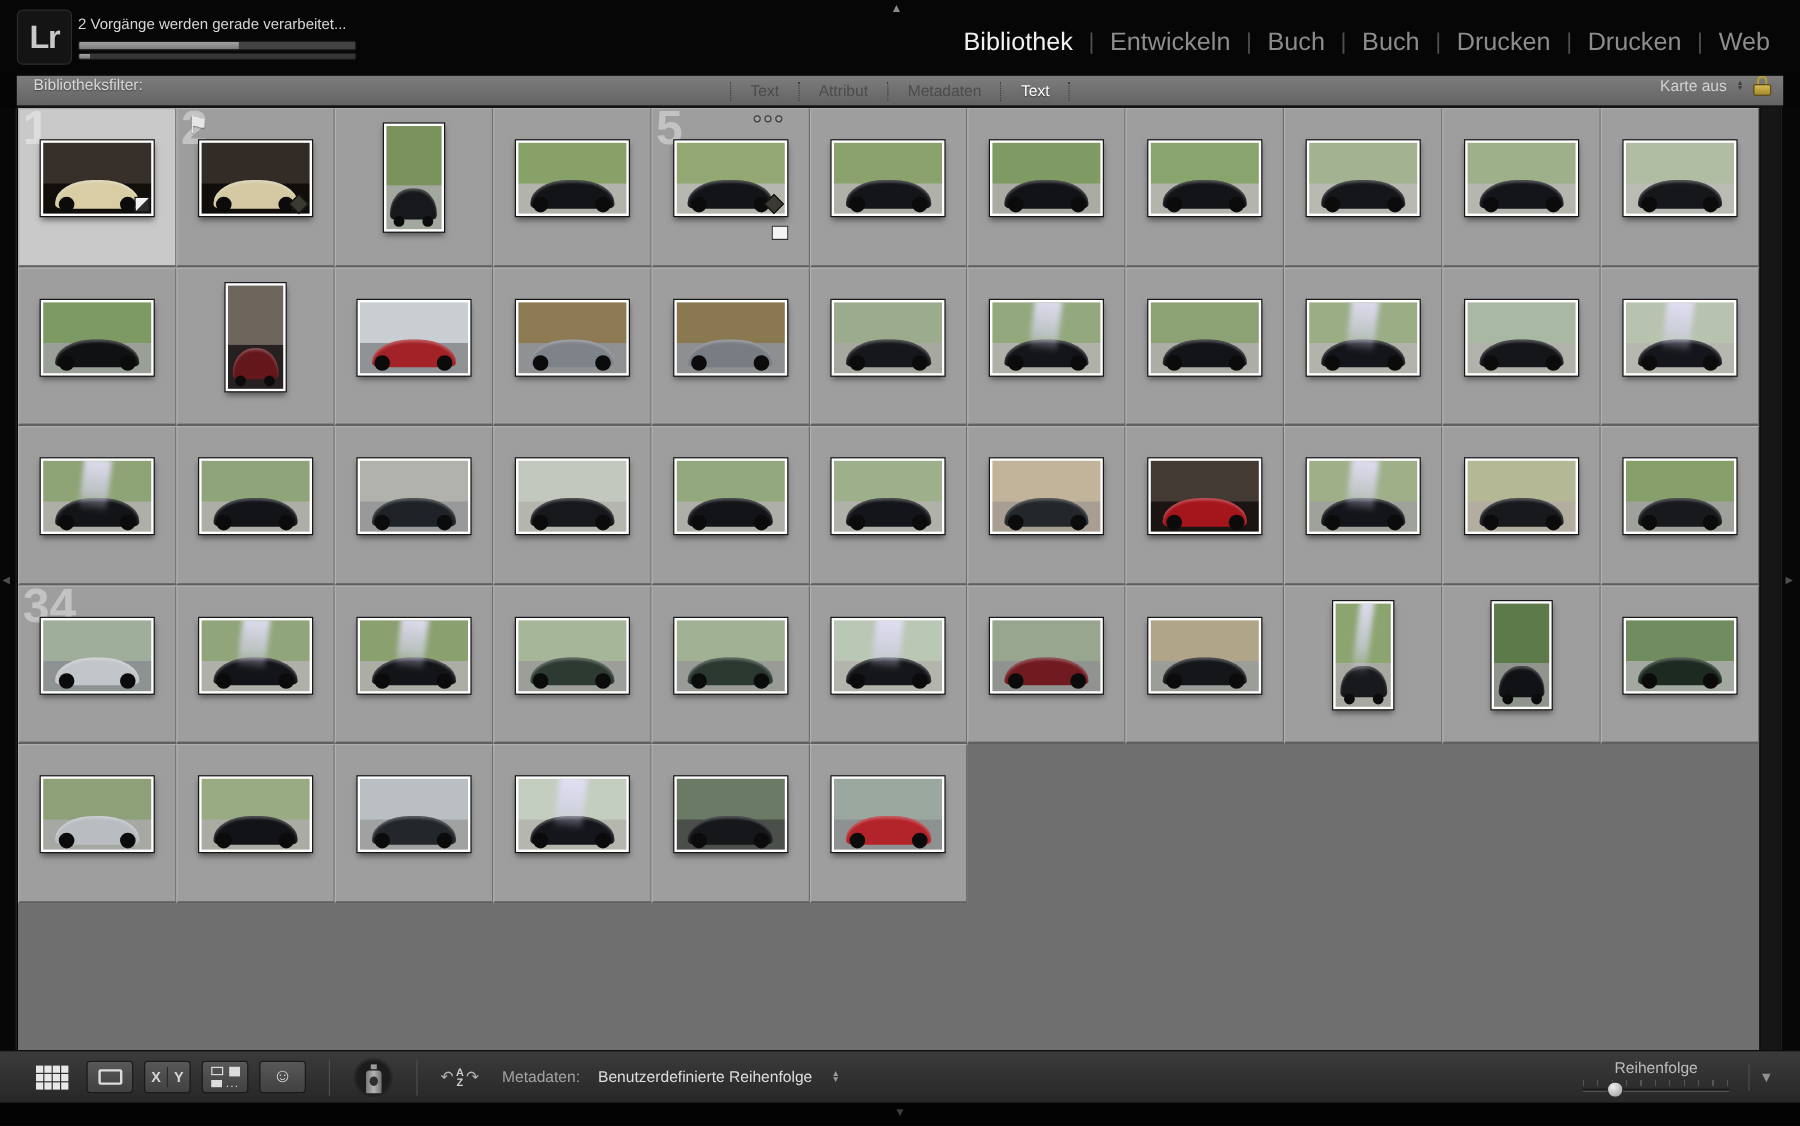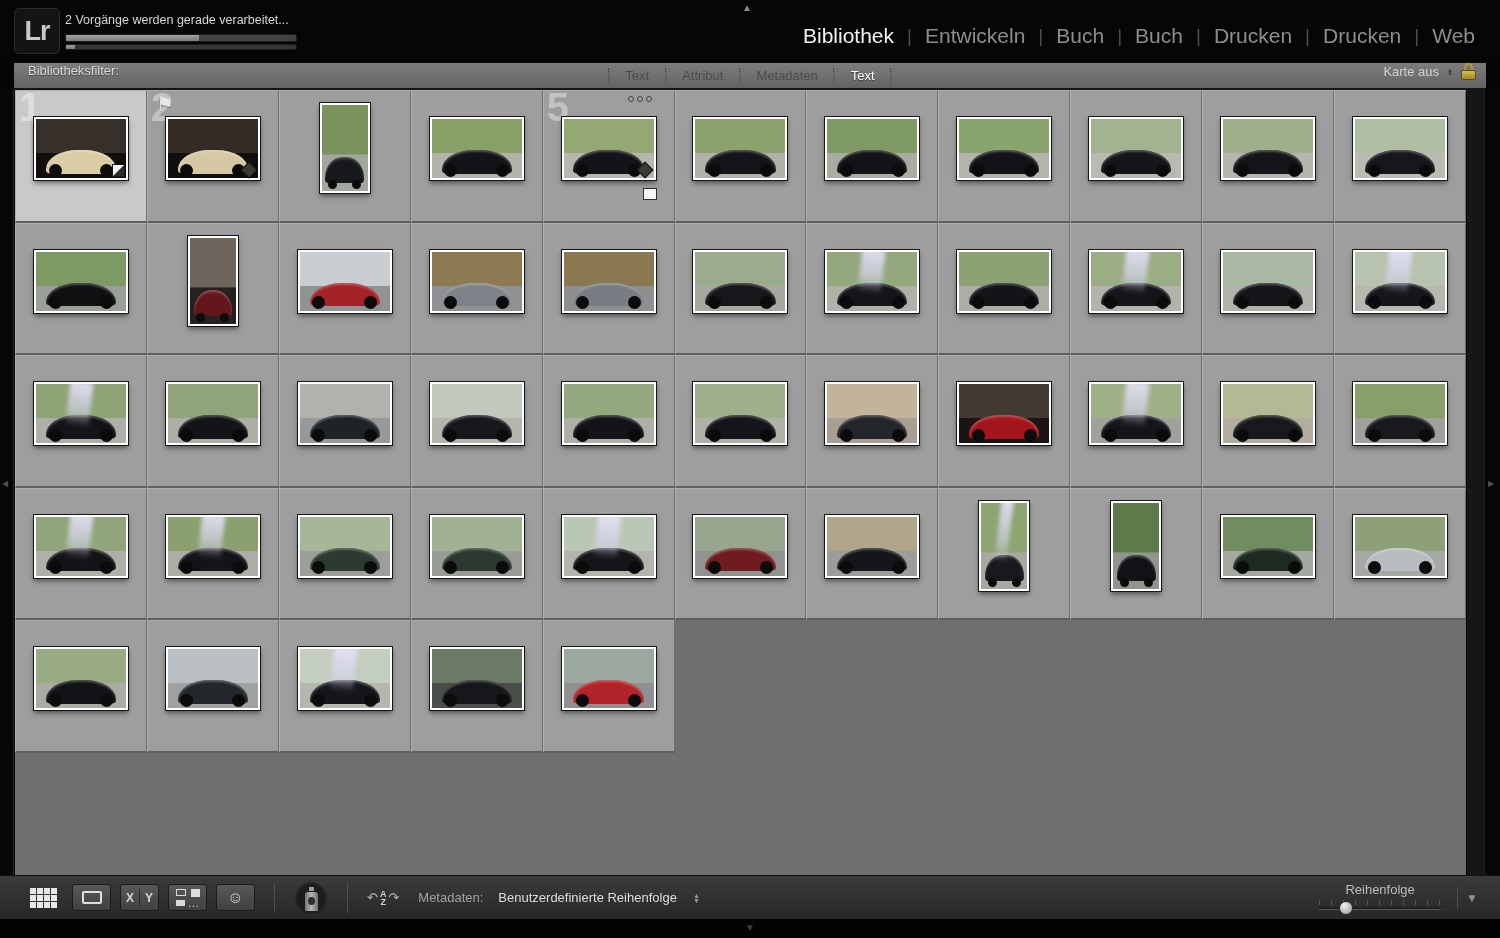--- a/index.html
+++ b/index.html
@@ -505,20 +505,30 @@
         <div class="cell">
           <div class="thumb l">
             <div class="scene" style="background: linear-gradient(rgb(135, 160, 107) 0%, rgb(135, 160, 107) 57%, rgb(159, 162, 156) 58%, rgb(159, 162, 156) 100%);">
               <div class="car" style="background: rgb(23, 25, 29);"></div>
               <div class="wheel w1"></div>
               <div class="wheel w2"></div>
             </div>
           </div>
         </div>
         <div class="cell">
+          <div class="cellnum">34</div>
+          <div class="thumb l">
+            <div class="scene" style="background: linear-gradient(rgb(159, 174, 154) 0%, rgb(159, 174, 154) 57%, rgb(143, 146, 146) 58%, rgb(143, 146, 146) 100%);">
+              <div class="car" style="background: rgb(194, 197, 201);"></div>
+              <div class="wheel w1"></div>
+              <div class="wheel w2"></div>
+            </div>
+          </div>
+        </div>
+        <div class="cell">
           <div class="thumb l">
             <div class="scene" style="background: linear-gradient(rgb(144, 165, 122) 0%, rgb(144, 165, 122) 57%, rgb(175, 177, 169) 58%, rgb(175, 177, 169) 100%);">
               <div class="car" style="background: rgb(19, 20, 24);"></div>
               <div class="wheel w1"></div>
               <div class="wheel w2"></div>
               <div class="smoke"></div>
             </div>
           </div>
         </div>
         <div class="cell">

